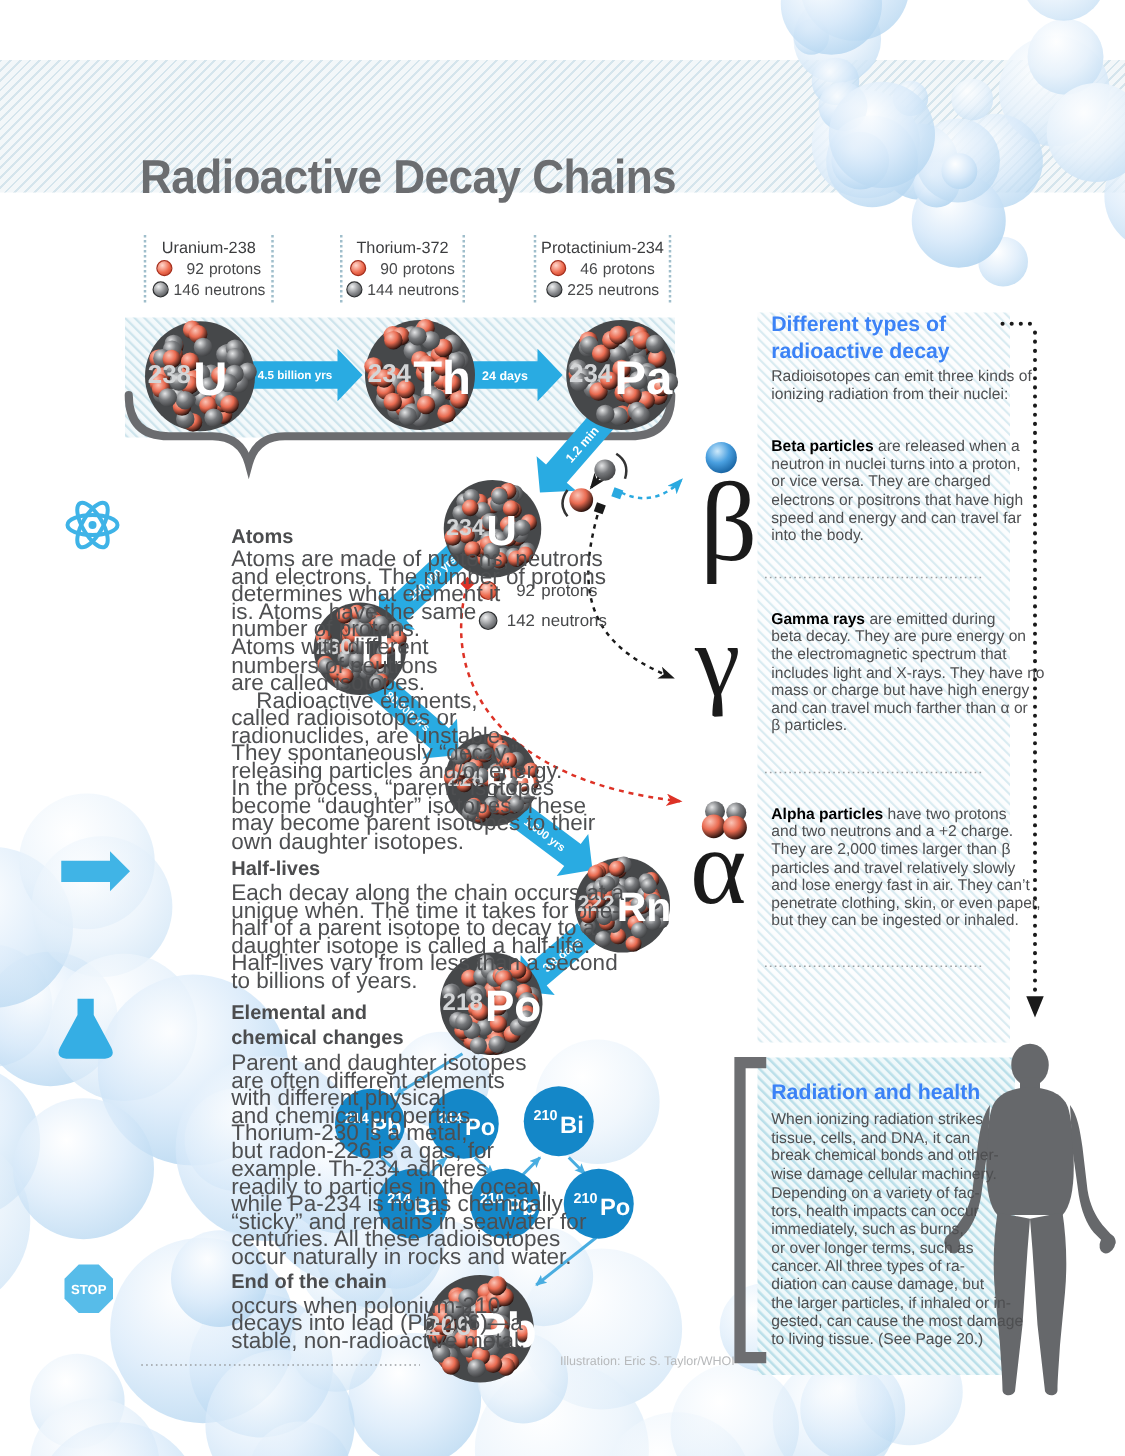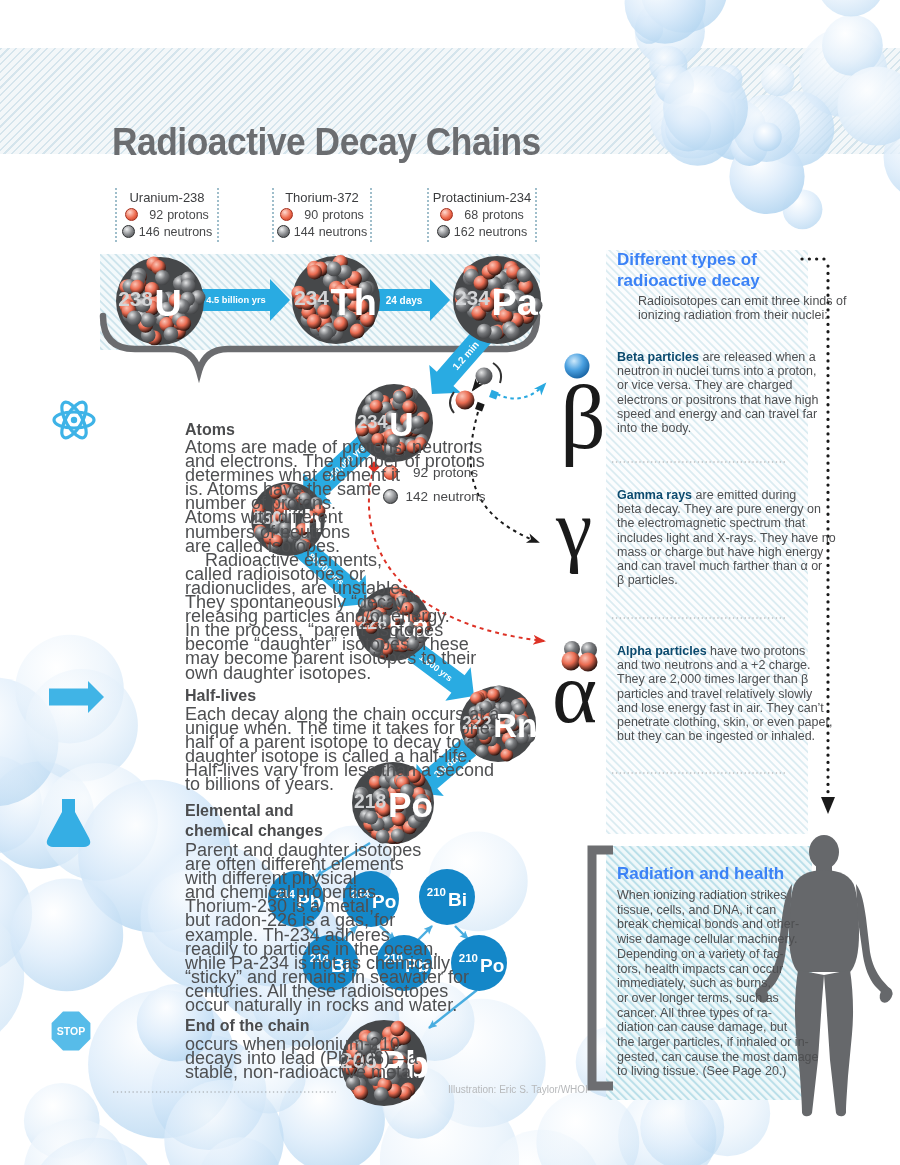--- a/index.html
+++ b/index.html
@@ -20,21 +20,21 @@
   .legend-row{display:flex;align-items:center;justify-content:center;font-size:12.5px;color:#47484a;height:15px;margin-top:2px;}
   .dot{width:11px;height:11px;border-radius:50%;display:inline-block;flex:none;}
   .dot-p{background:radial-gradient(circle at 35% 30%,#ffd9cf,#ee6b4f 55%,#b33520);border:1px solid #a52e1c;}
   .dot-n{background:radial-gradient(circle at 35% 30%,#f0f1f2,#85878a 55%,#3c3e40);border:1px solid #2e3032;}
   .legend-row .num{min-width:22px;text-align:right;margin:0 4px 0 3px;}
   
   .h1s{font-size:16px;font-weight:bold;color:#4b4c4e;white-space:pre-line;line-height:19.5px;}
   .h1r{font-size:17px;font-weight:bold;color:#3b82f6;white-space:pre-line;line-height:20.5px;}
   .body-s{font-size:18px;line-height:14.1px;white-space:pre-line;color:#4e4f51;}
   .body-r{font-size:12.5px;line-height:14.2px;white-space:pre-line;color:#4e4f51;}
-  .body-r b{color:#0c4a6e;text-align:right;}
+  .body-r b{color:#000000;text-align:right;}
   .counts-row{display:flex;align-items:center;font-size:13.5px;color:#47484a;height:24px;}
   .counts-row .dot{width:13px;height:13px;}
   .counts-row .num{min-width:26px;text-align:right;margin:0 5px 0 4px;}
   .credit{font-size:10px;color:#b7b9bb;}
 </style>
 </head>
 <body>
 
 <div class="page">
 
@@ -854,26 +854,26 @@
     <div class="legend-row">
         <span class="dot dot-n"></span>
         <span class="num">144</span>
         <span>neutrons</span>
       </div>
   </div>
   <div class="legend-box" style="left:427px;width:106px">
     <div class="legend-name">Protactinium-234</div>
     <div class="legend-row">
         <span class="dot dot-p"></span>
-        <span class="num">68</span>
+        <span class="num">46</span>
         <span>protons</span>
       </div>
     <div class="legend-row">
         <span class="dot dot-n"></span>
-        <span class="num">162</span>
+        <span class="num">225</span>
         <span>neutrons</span>
       </div>
   </div>
 
   <div class="txt" style="left:383px;top:460px">
     <div class="counts-row">
         <span class="dot dot-p"></span>
         <span class="num">92</span>
         <span>protons</span>
       </div>
@@ -926,21 +926,21 @@
 centuries. All these radioisotopes
 occur naturally in rocks and water.</div>
 
   <div class="txt h1s" style="left:185px;top:1016px">End of the chain</div>
   <div class="txt body-s" style="left:185px;top:1037px">occurs when polonium-210
 decays into lead (Pb-206)—a
 stable, non-radioactive metal.</div>
 
   <div class="txt h1r" style="left:617px;top:250px">Different types of
 radioactive decay</div>
-  <div class="txt body-r" style="left:638px;top:294px">Radioisotopes can emit three kinds of
+  <div class="txt body-r" style="left:617px;top:294px">Radioisotopes can emit three kinds of
 ionizing radiation from their nuclei:</div>
 
   <p class="txt body-r" style="left:617px;top:350px;margin:0"><b>Beta particles</b><span> are released when a
 neutron in nuclei turns into a proton,
 or vice versa. They are charged
 electrons or positrons that have high
 speed and energy and can travel far
 into the body.</span></p>
   <p class="txt body-r" style="left:617px;top:488px;margin:0"><b>Gamma rays</b><span> are emitted during
 beta decay. They are pure energy on

